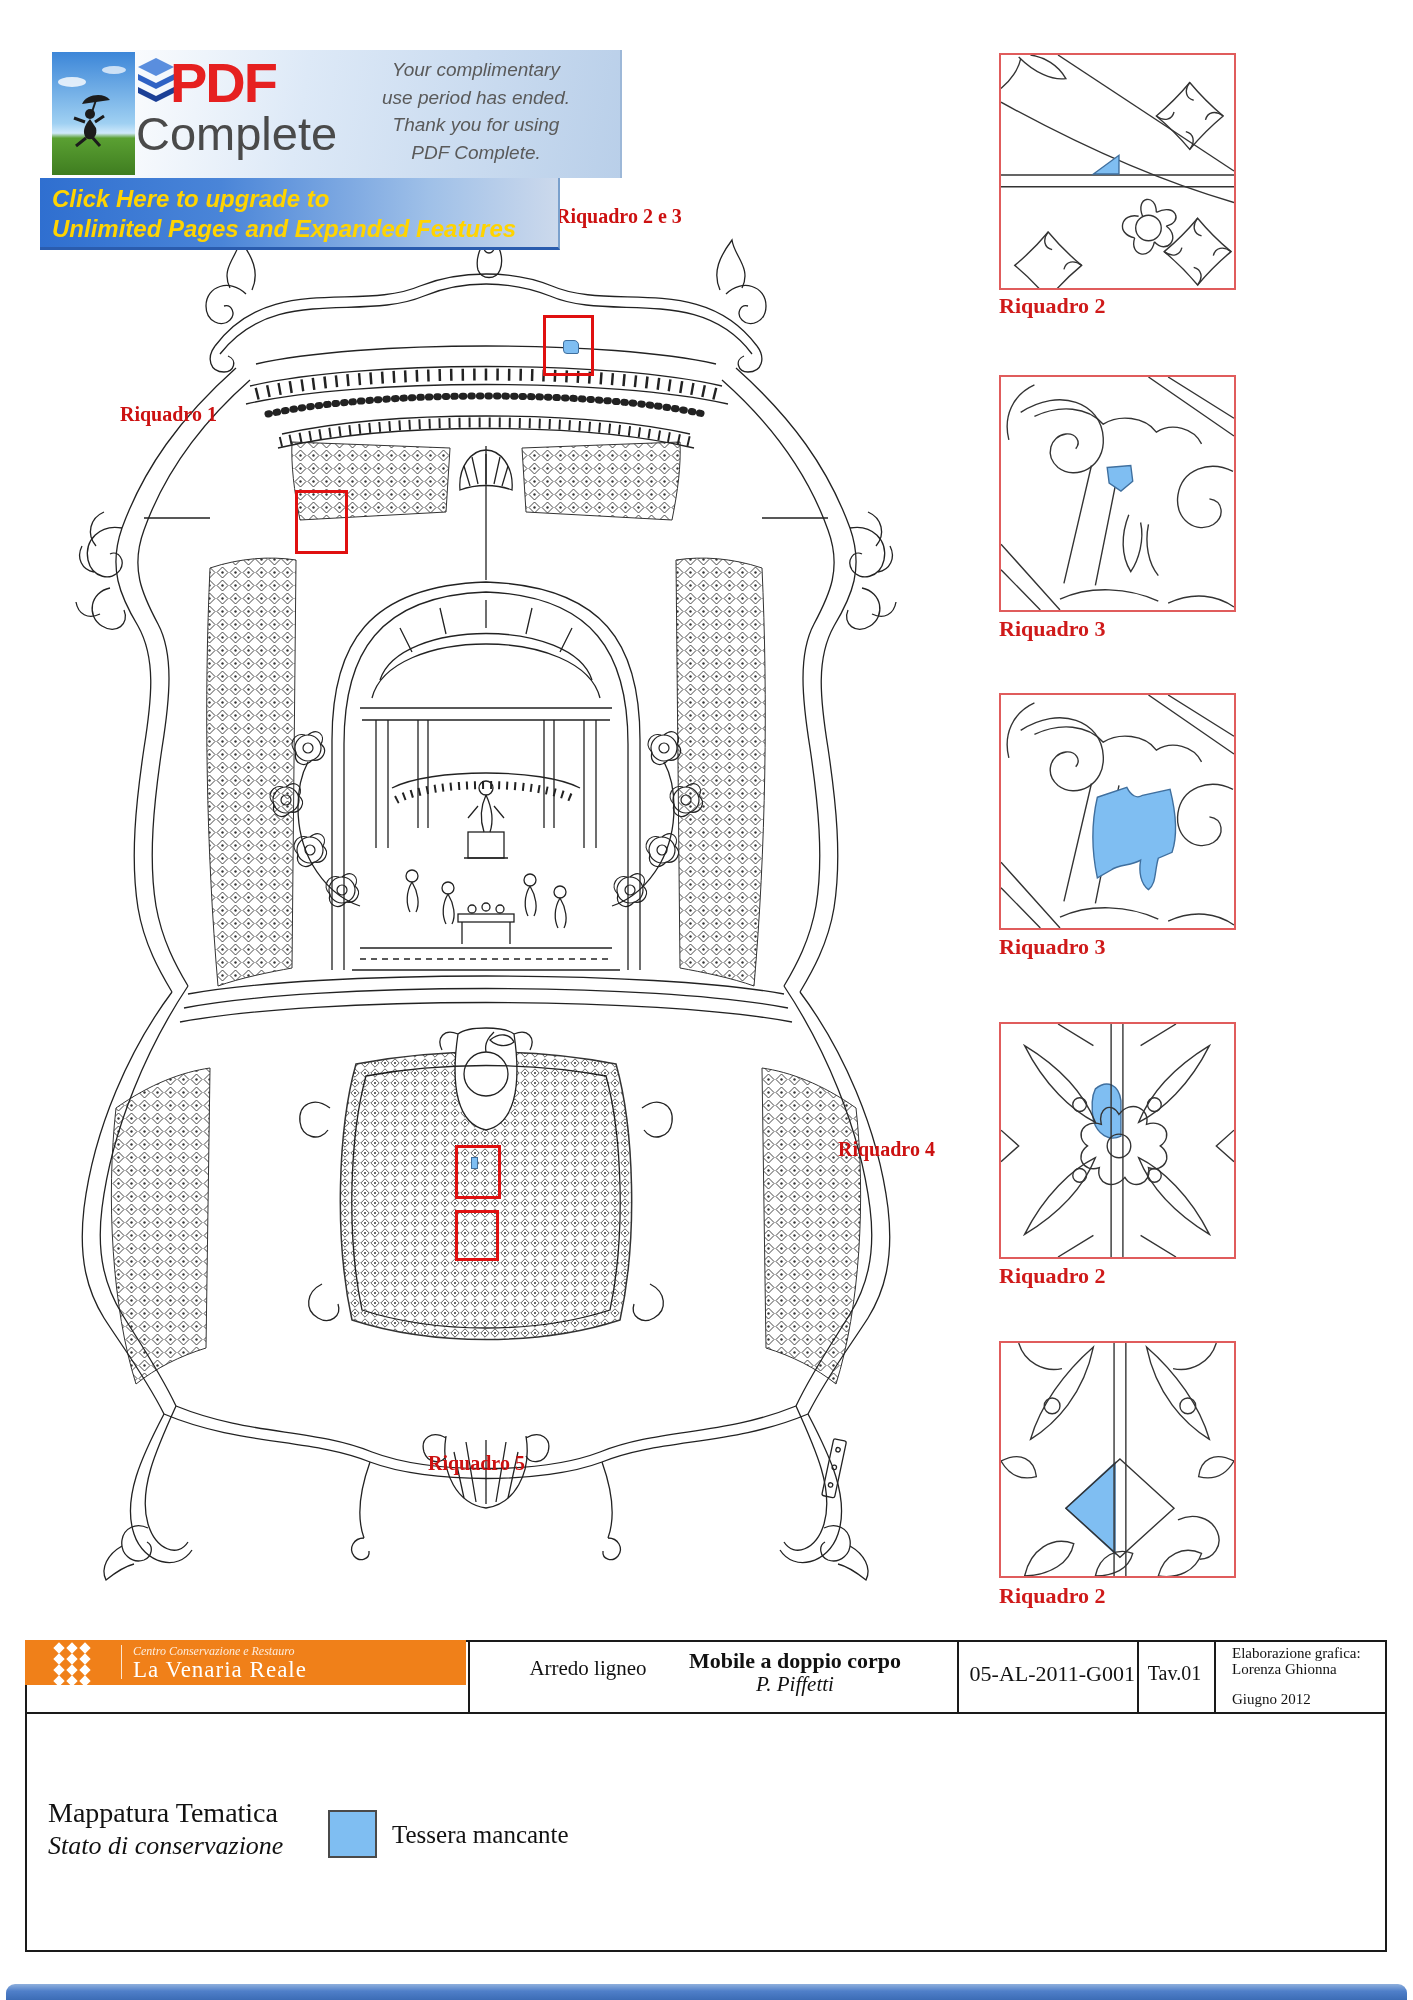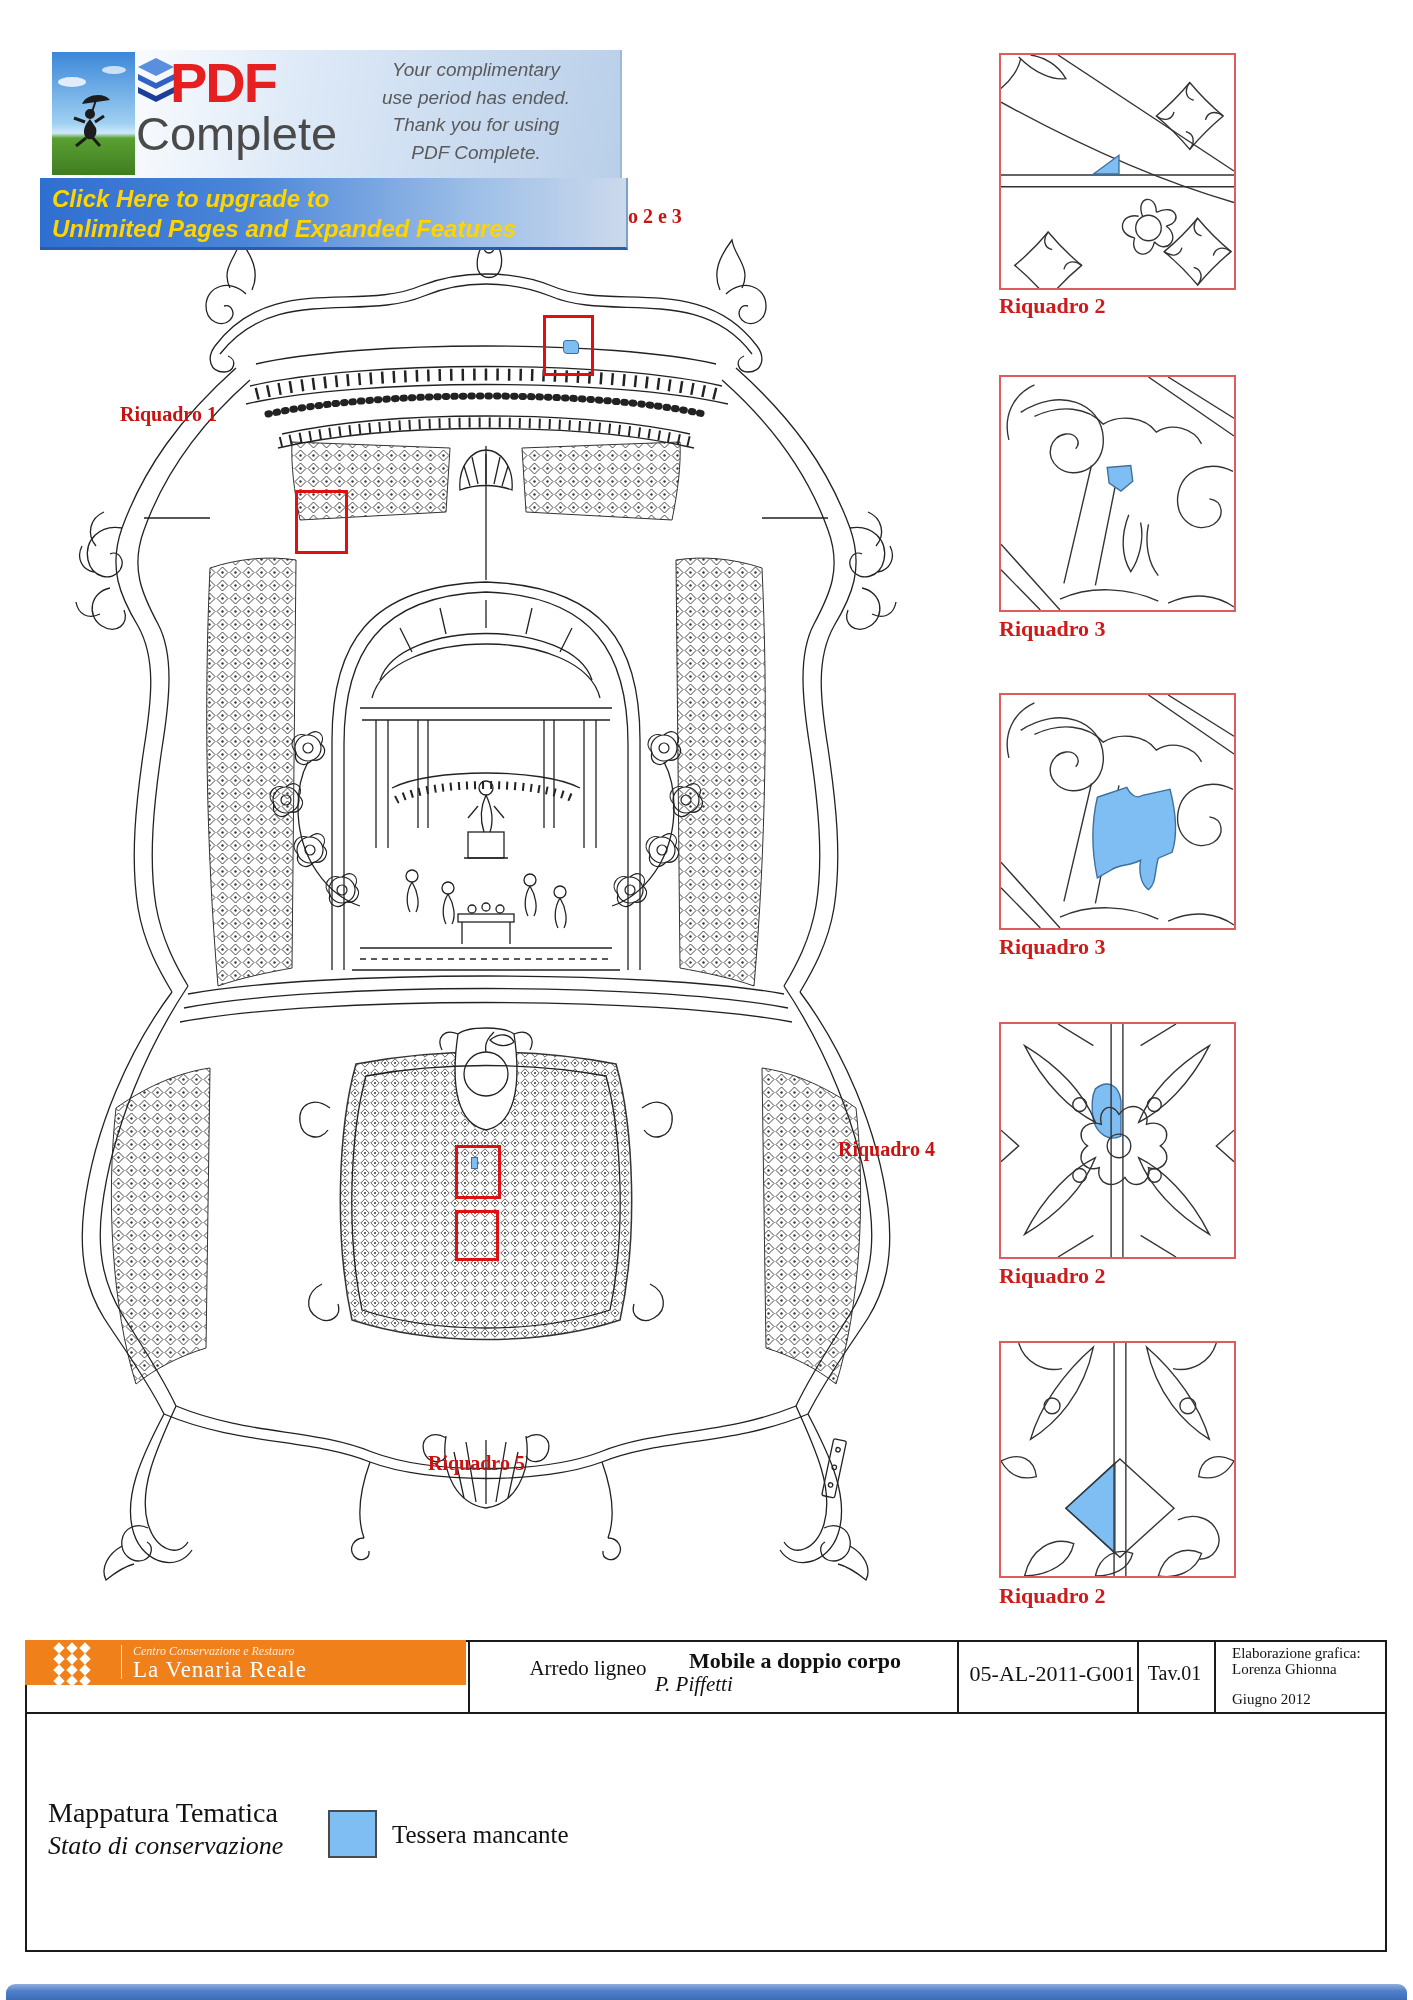--- a/index.html
+++ b/index.html
@@ -14,21 +14,21 @@
       border-right:2px solid #9db8d8;}
   #banner-photo{position:absolute;left:12px;top:2px;width:83px;height:123px;
       background:linear-gradient(180deg,#3c86d8 0%,#9fd0f2 58%,#cfe9fb 66%,#5aa032 70%,#3f7d20 100%);
       overflow:hidden;}
   #banner-logo-pdf{position:absolute;left:130px;top:0px;font-family:"Liberation Sans",sans-serif;
       font-weight:bold;font-size:56px;color:#e62020;letter-spacing:-2px;}
   #banner-logo-complete{position:absolute;left:96px;top:56px;font-family:"Liberation Sans",sans-serif;
       font-size:47px;color:#4a4a4a;letter-spacing:0px;}
   #banner-msg{position:absolute;right:10px;top:6px;width:268px;text-align:center;
       font-family:"Liberation Sans",sans-serif;font-style:italic;font-size:19px;line-height:1.45;color:#5a5a5a;}
-  #banner-cta{position:absolute;left:0;top:128px;width:588px;height:72px;
+  #banner-cta{position:absolute;left:0;top:128px;width:520px;height:72px;
       background:linear-gradient(90deg,#2f6fd0 0%,#4a85d8 35%,#9fc0e8 75%,#ccd9ec 100%);
       border-bottom:3px solid #2a5cae;border-right:2px solid #7aa0cc;
       color:#ffd400;font-family:"Liberation Sans",sans-serif;font-weight:bold;font-style:italic;
       font-size:24px;line-height:30px;padding:6px 0 0 12px;box-sizing:border-box;}
 
   
   .rlabel{font-weight:bold;font-size:20px;color:#cc1111;white-space:nowrap;z-index:2;}
   .dlabel{font-weight:bold;font-size:22px;color:#cf1a1a;white-space:nowrap;text-align:center;}
 
   
@@ -45,21 +45,21 @@
   #tblock #row-line{position:absolute;left:0;top:70px;width:100%;border-top:2px solid #1a1a1a;}
   #orange-bar{left:25px;top:1640px;width:441px;height:45px;background:#f08019;z-index:6;}
   #org-small{position:absolute;left:108px;top:4px;font-style:italic;font-size:12px;color:rgba(255,255,255,.85);}
   #org-name{position:absolute;left:108px;top:17px;font-size:23px;color:#ffffff;letter-spacing:1px;}
   #org-divider{position:absolute;left:96px;top:5px;height:34px;border-left:1px solid rgba(255,255,255,.8);}
   .diamond-grid{position:absolute;left:30px;top:4px;width:42px;height:38px;}
   .diamond-grid i{position:absolute;width:8px;height:8px;background:#fff;transform:rotate(45deg);}
 
   .cellA{left:466px;top:1656px;width:244px;text-align:center;font-size:21px;color:#111;z-index:6;}
   .cellT1{left:655px;top:1648px;width:280px;text-align:center;font-weight:bold;font-size:22px;color:#111;z-index:6;}
-  .cellT2{left:655px;top:1672px;width:280px;font-style:italic;font-size:21px;color:#111;z-index:6;}
+  .cellT2{left:655px;top:1672px;width:280px;text-align:center;font-style:italic;font-size:21px;color:#111;z-index:6;}
   .cellC{left:957px;top:1661px;width:178px;text-align:right;font-size:22px;color:#111;z-index:6;}
   .cellS{left:1137px;top:1662px;width:75px;text-align:center;font-size:20px;color:#111;z-index:6;}
   .cellE{left:1232px;top:1645px;width:150px;font-size:15px;color:#111;line-height:16px;z-index:6;}
   .cellE .date{margin-top:14px;}
 
   
   #legend-title{left:48px;top:1797px;font-size:28px;color:#111;z-index:6;}
   #legend-sub{left:48px;top:1831px;font-size:26px;font-style:italic;color:#111;z-index:6;text-align:right;}
   #legend-swatch{left:328px;top:1810px;width:49px;height:48px;background:#7fbef2;border:2px solid #4a4a4a;box-sizing:border-box;z-index:6;}
   #legend-item-label{left:392px;top:1821px;font-size:25px;color:#111;z-index:6;}

